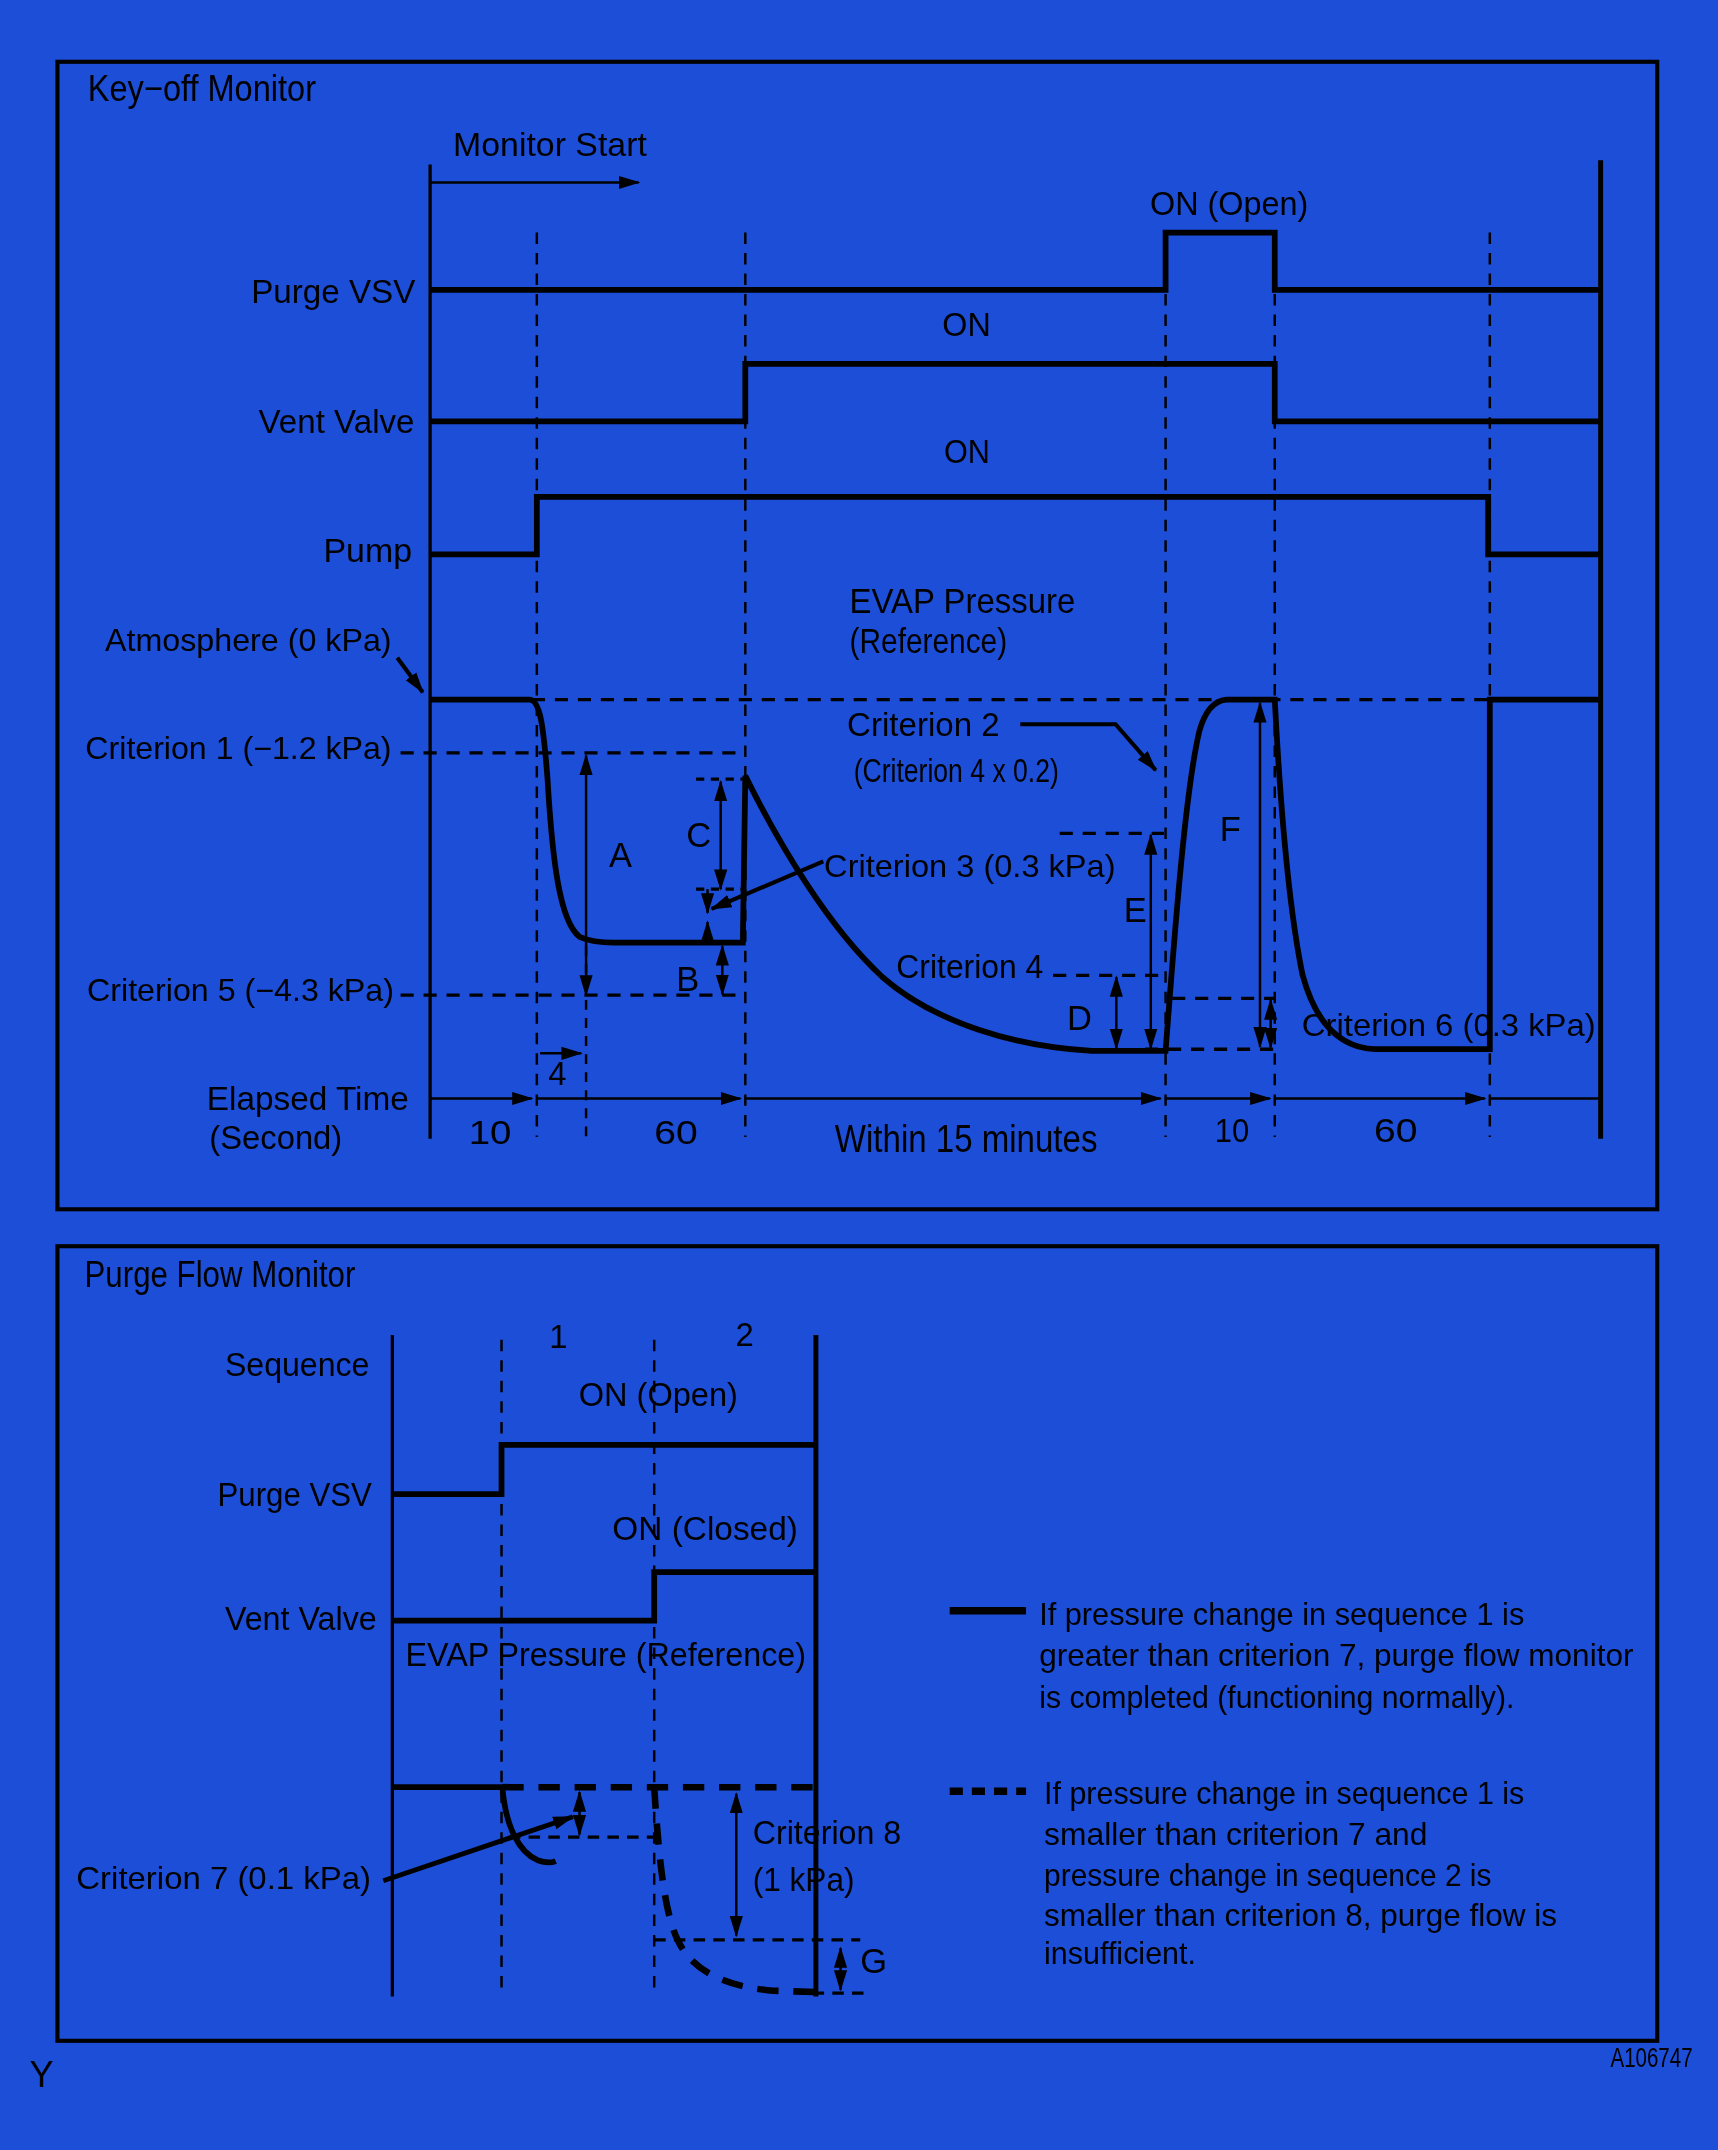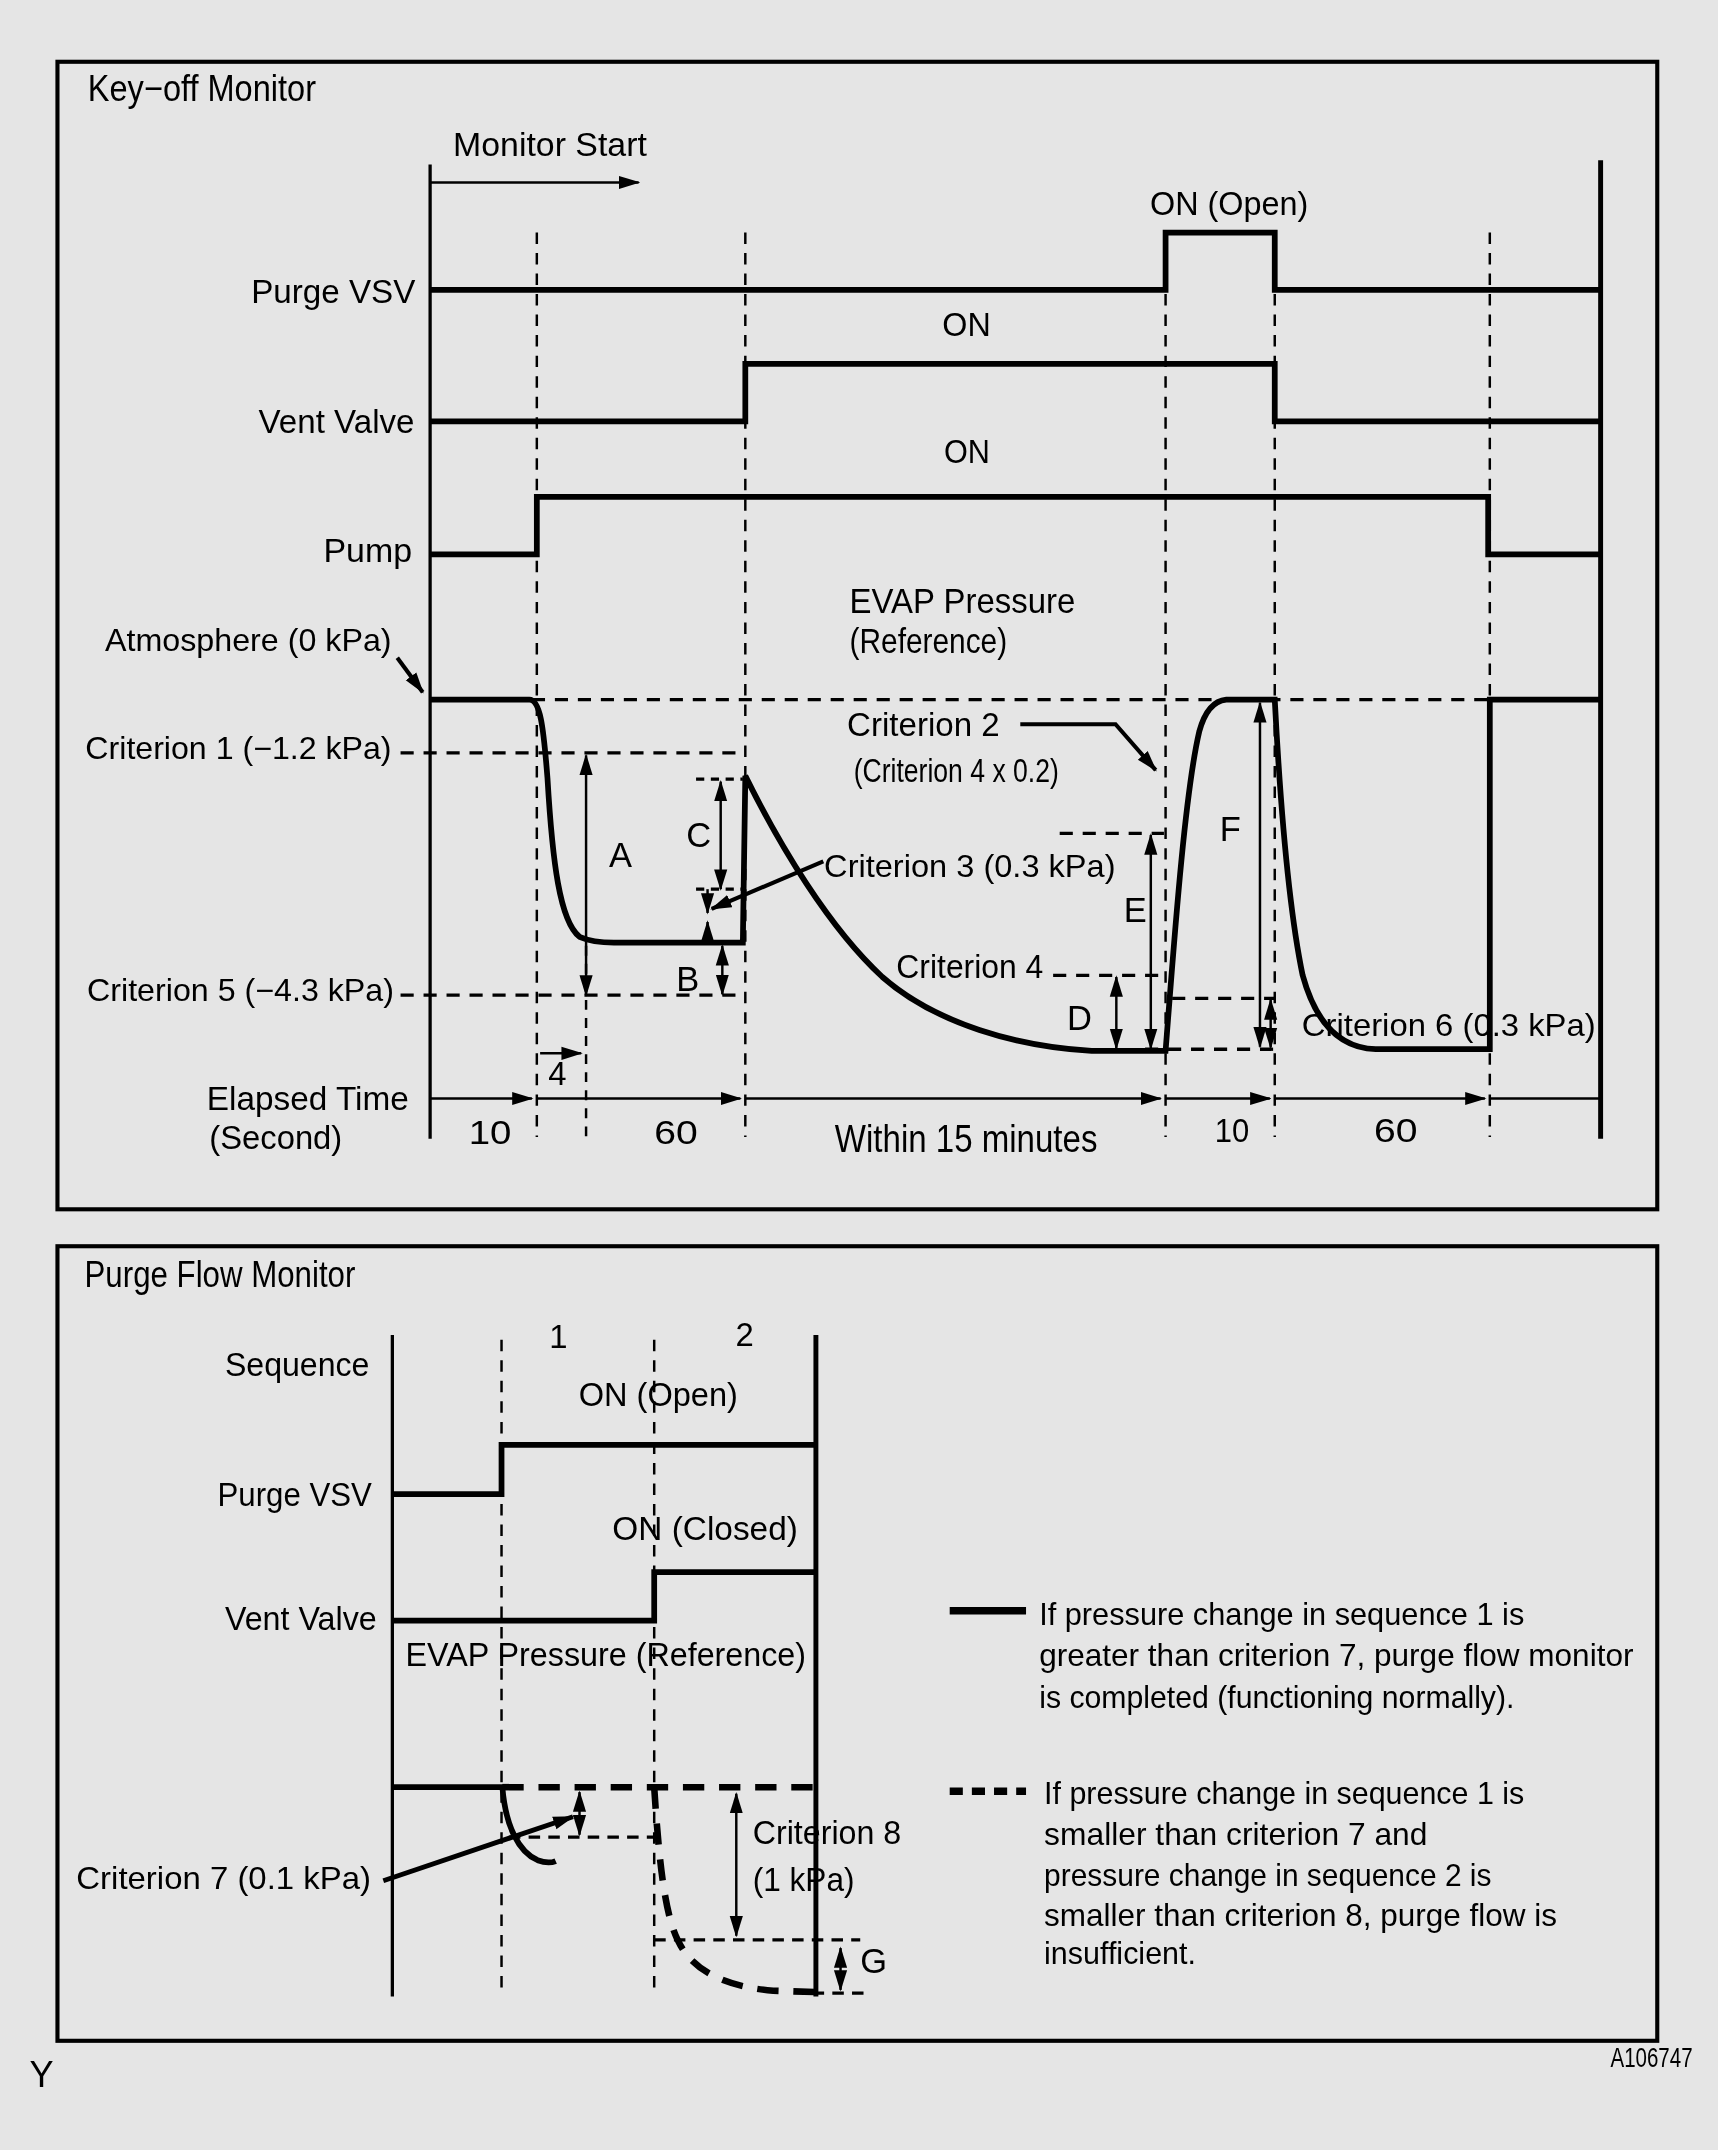--- a/index.html
+++ b/index.html
@@ -1,16 +1,16 @@
 <!DOCTYPE html>
 <html style="font-size:13px"><head>
 <meta charset="utf-8">
 <style>
   html,body{margin:0;padding:0;background:#fff;}
-  .page{position:relative;width:1718px;height:2151px;background:#e5e5e5;font-family:"Liberation Sans",sans-serif;}
+  .page{position:relative;width:1718px;height:2151px;background:#1d4ed8;font-family:"Liberation Sans",sans-serif;}
   svg text{fill:#000;font-family:"Liberation Sans",sans-serif;}
   .ln{stroke:#000;fill:none;}
 </style>
 </head>
 <body>
 
 <div class="page">
 <svg width="1718" height="2151" viewBox="0 0 2093 2620">
   <defs>
     <marker id="ah" viewBox="0 0 26 18" markerWidth="26" markerHeight="18" refX="24" refY="9" orient="auto-start-reverse" markerUnits="userSpaceOnUse">

